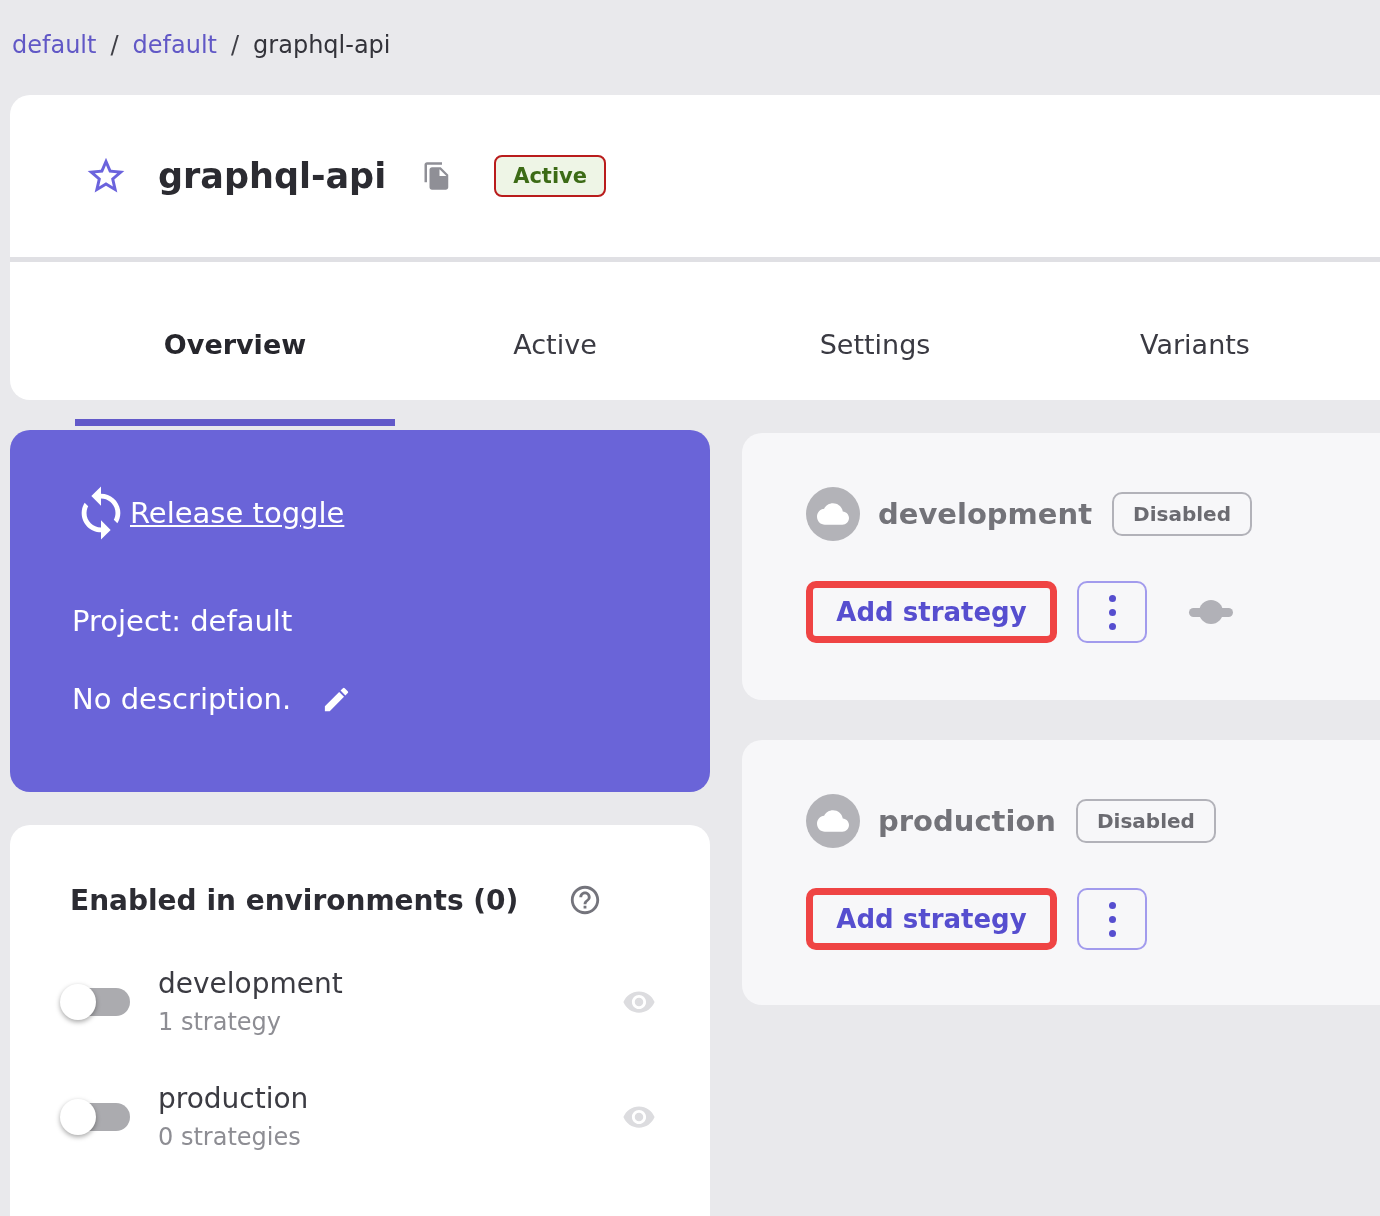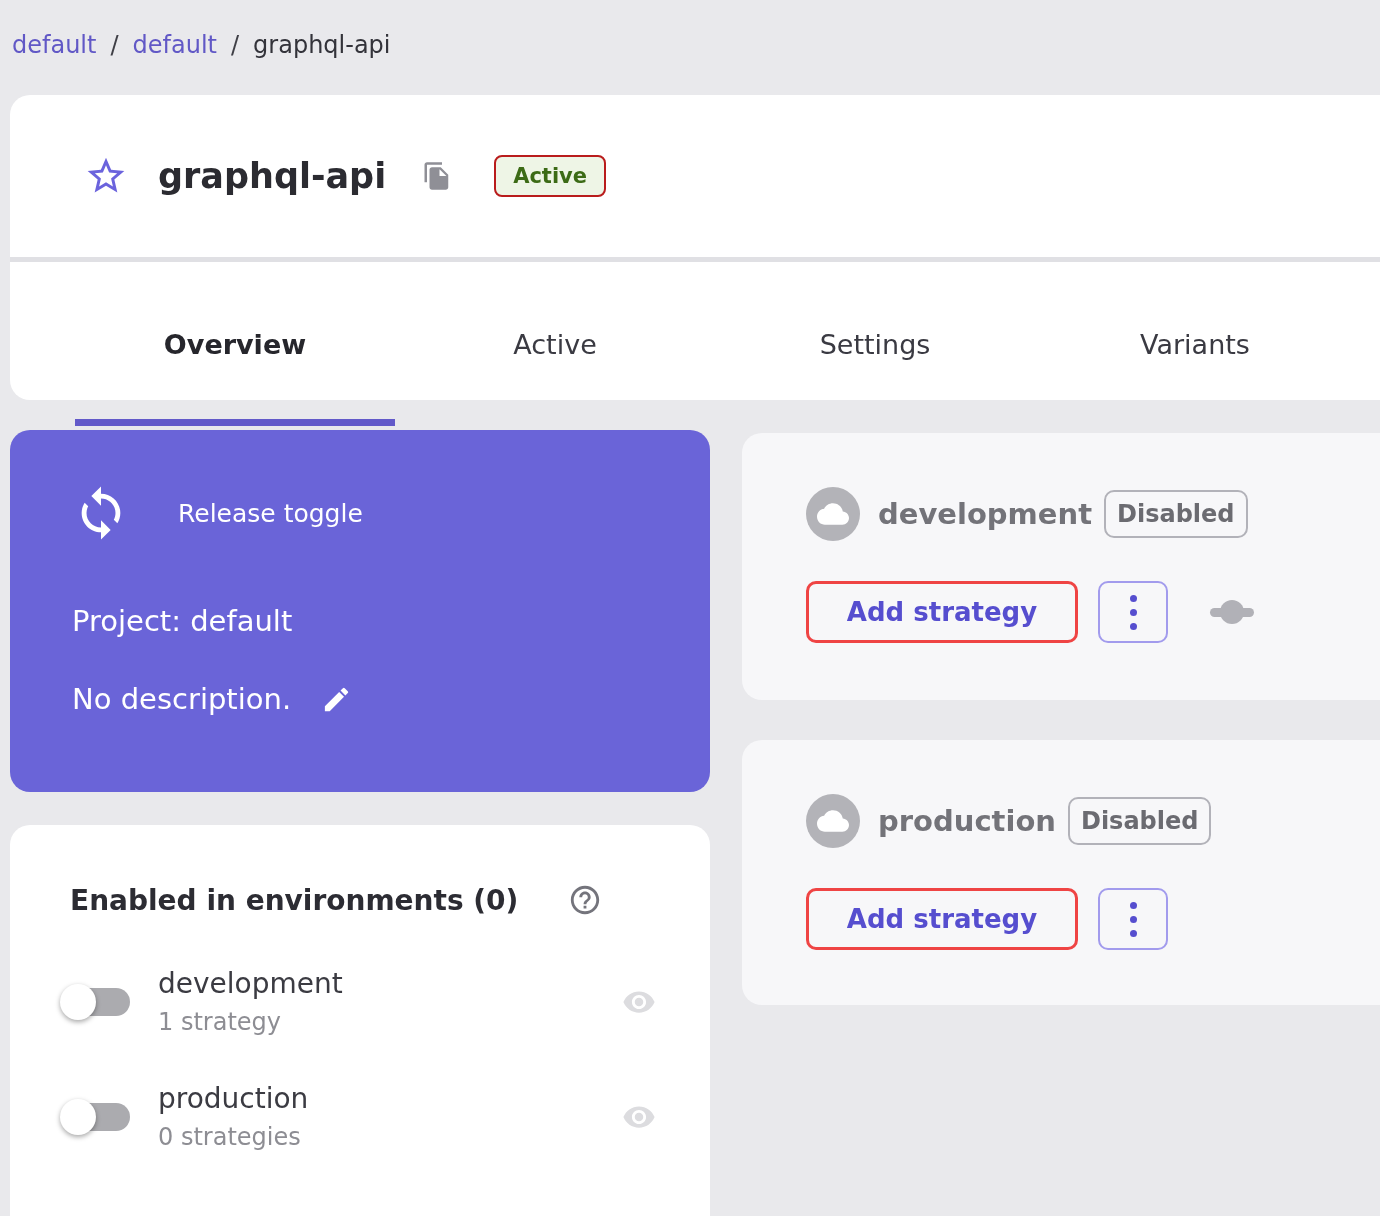--- a/index.html
+++ b/index.html
@@ -74,21 +74,21 @@
   
   .overview-card {
     background:#6a64d8;
     border-radius:20px;
     height:362px;
     color:#ffffff;
     padding:54px 40px 0 62px;
   }
   .overview-head { display:flex; align-items:center; }
   .rotate-icon { width:58px; height:58px; flex:none; }
-  .toggle-type-label { margin-left:48px; font-size:25px; }
+  .toggle-type-label { font-size:29px;text-decoration:underline; }
   .project-line { margin-top:62px; font-size:29px; }
   .description-line { margin-top:44px; font-size:29px; display:flex; align-items:center; }
   .edit-icon { width:31px; height:31px; margin-left:30px; cursor:pointer; }
 
   
   .env-panel {
     margin-top:33px;
     background:#ffffff;
     border-radius:20px;
     height:430px;
@@ -117,32 +117,32 @@
   .env-card.production  { margin-top:40px; height:265px; }
   .env-card-head { display:flex; align-items:center; }
   .env-avatar {
     width:54px; height:54px; border-radius:50%;
     background:#b3b3b8; flex:none;
     display:flex; align-items:center; justify-content:center;
   }
   .cloud-icon { width:32px; height:32px; }
   .env-card-name { margin-left:18px; font-size:29px; font-weight:600; color:#737379; }
   .disabled-chip {
-    margin-left:12px;
+    margin-left:20px;
     border:2px solid #b2b2b9;
     border-radius:10px;
     color:#6b6b71;
-    font-size:24px; font-weight:700;
-    padding:8px 11px;
+    font-size:20px; font-weight:700;
+    padding:8px 19px;
     background:transparent;
   }
   .env-card-actions { display:flex; align-items:center; margin-top:40px; }
   .add-strategy-btn {
-    width:272px; height:62px;
-    border:3px solid #ef4444;
+    width:251px; height:62px;
+    border:7px solid #ef4444;
     border-radius:10px;
     background:transparent;
     color:#564ecf;
     font-size:26px; font-weight:700;
     font-family:inherit;
     cursor:pointer;
     display:flex; align-items:center; justify-content:center;
   }
   .kebab-btn {
     width:70px; height:62px; margin-left:20px;

